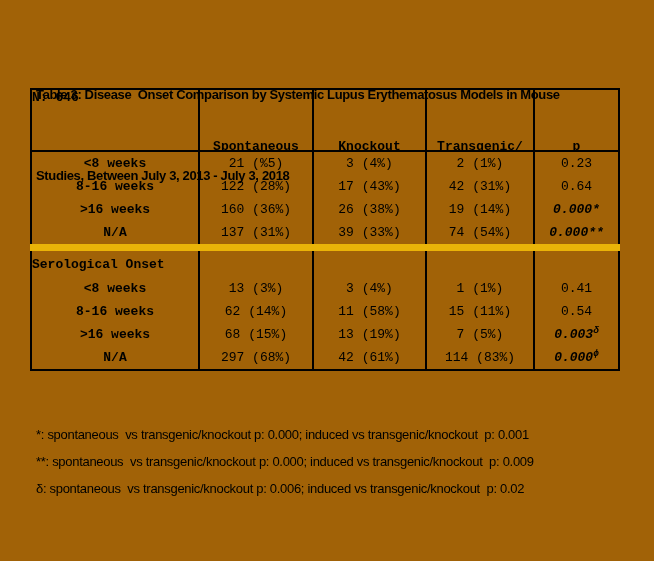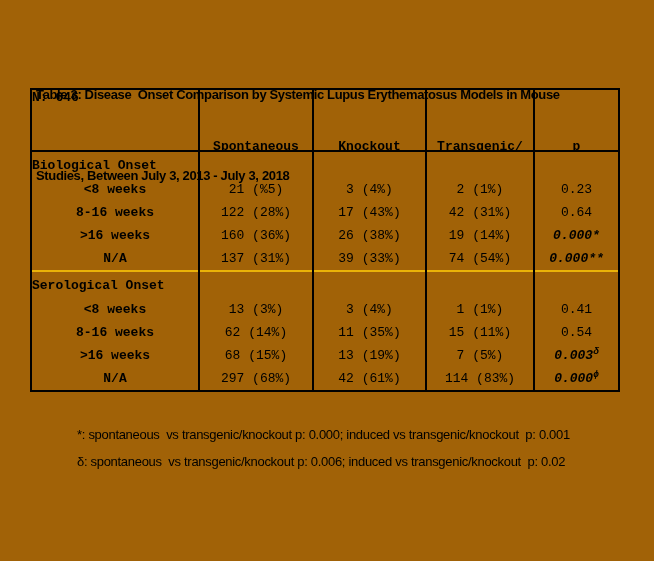--- a/index.html
+++ b/index.html
@@ -37,35 +37,35 @@
   }
   th.corner { text-align:left; padding-left:7px; }
   .hstack {
     display:flex; flex-direction:column; justify-content:space-between;
     align-items:center; height:54px; line-height:17px;
   }
   .hname { text-align:center;margin-top:48px; }
   .hcount { text-align:right; }
 
   tr.section-row td { height:26px; vertical-align:middle; }
-  tr.divided td { border-top:2px solid #eab308; }
+  tr.divided td { border-top:7px solid #eab308; }
   td.seclabel { font-weight:bold; padding-left:7px; text-align:left; }
   td.empty { }
 
   tr.data-row td { height:23px; vertical-align:middle; }
   td.rowlabel { font-weight:bold; padding-left:52px; text-align:center; }
   td.val { text-align:center; }
   td.pcell { text-align:center; }
   td.pcell.sig { font-weight:bold; font-style:italic; }
   td.pcell sup { font-size:9.5px; font-weight:bold; font-style:italic; vertical-align:super; line-height:0; }
 
   
   .footnotes {
     position:absolute; left:36px; top:421px;
-    font-size:13px; line-height:27px; letter-spacing:-0.3px;margin-left:41px;
+    font-size:13px; line-height:27px; letter-spacing:-0.3px;
   }
   .footnote { white-space:pre; }
   .sym { }
   .sym.bold-sym { font-weight:bold; }
 </style>
 </head>
 <body>
 
 <div class="page">
 
@@ -120,27 +120,20 @@
               <div>p</div>
               <div></div>
             </div>
             <div class="hcount"></div>
           </div>
         </th>
       </tr>
     </thead>
     <tbody>
 
-      <tr class="section-row">
-        <td class="seclabel">Biological Onset</td>
-        <td class="empty"></td>
-        <td class="empty"></td>
-        <td class="empty"></td>
-        <td class="empty"></td>
-      </tr>
       <tr class="data-row">
         <td class="rowlabel">&lt;8 weeks</td>
         <td class="val">21 (%5)</td>
         <td class="val">3 (4%)</td>
         <td class="val">2 (1%)</td>
         <td class="pcell"><span>0.23</span><sup></sup></td>
       </tr>
       <tr class="data-row">
         <td class="rowlabel">8-16 weeks</td>
         <td class="val">122 (28%)</td>
@@ -173,21 +166,21 @@
       <tr class="data-row">
         <td class="rowlabel">&lt;8 weeks</td>
         <td class="val">13 (3%)</td>
         <td class="val">3 (4%)</td>
         <td class="val">1 (1%)</td>
         <td class="pcell"><span>0.41</span><sup></sup></td>
       </tr>
       <tr class="data-row">
         <td class="rowlabel">8-16 weeks</td>
         <td class="val">62 (14%)</td>
-        <td class="val">11 (35%)</td>
+        <td class="val">11 (58%)</td>
         <td class="val">15 (11%)</td>
         <td class="pcell"><span>0.54</span><sup></sup></td>
       </tr>
       <tr class="data-row">
         <td class="rowlabel">&gt;16 weeks</td>
         <td class="val">68 (15%)</td>
         <td class="val">13 (19%)</td>
         <td class="val">7 (5%)</td>
         <td class="pcell sig"><span>0.003</span><sup>δ</sup></td>
       </tr>
@@ -196,16 +189,17 @@
         <td class="val">297 (68%)</td>
         <td class="val">42 (61%)</td>
         <td class="val">114 (83%)</td>
         <td class="pcell sig"><span>0.000</span><sup>ϕ</sup></td>
       </tr>
     </tbody>
   </table>
 
   <div class="footnotes">
     <div class="footnote"><span class="sym">*</span><span>: spontaneous  vs transgenic/knockout p: 0.000; induced vs transgenic/knockout  p: 0.001</span></div>
+    <div class="footnote"><span class="sym">**</span><span>: spontaneous  vs transgenic/knockout p: 0.000; induced vs transgenic/knockout  p: 0.009</span></div>
     <div class="footnote"><span class="sym">δ</span><span>: spontaneous  vs transgenic/knockout p: 0.006; induced vs transgenic/knockout  p: 0.02</span></div>
   </div>
 
 </div>
 
 </body></html>

